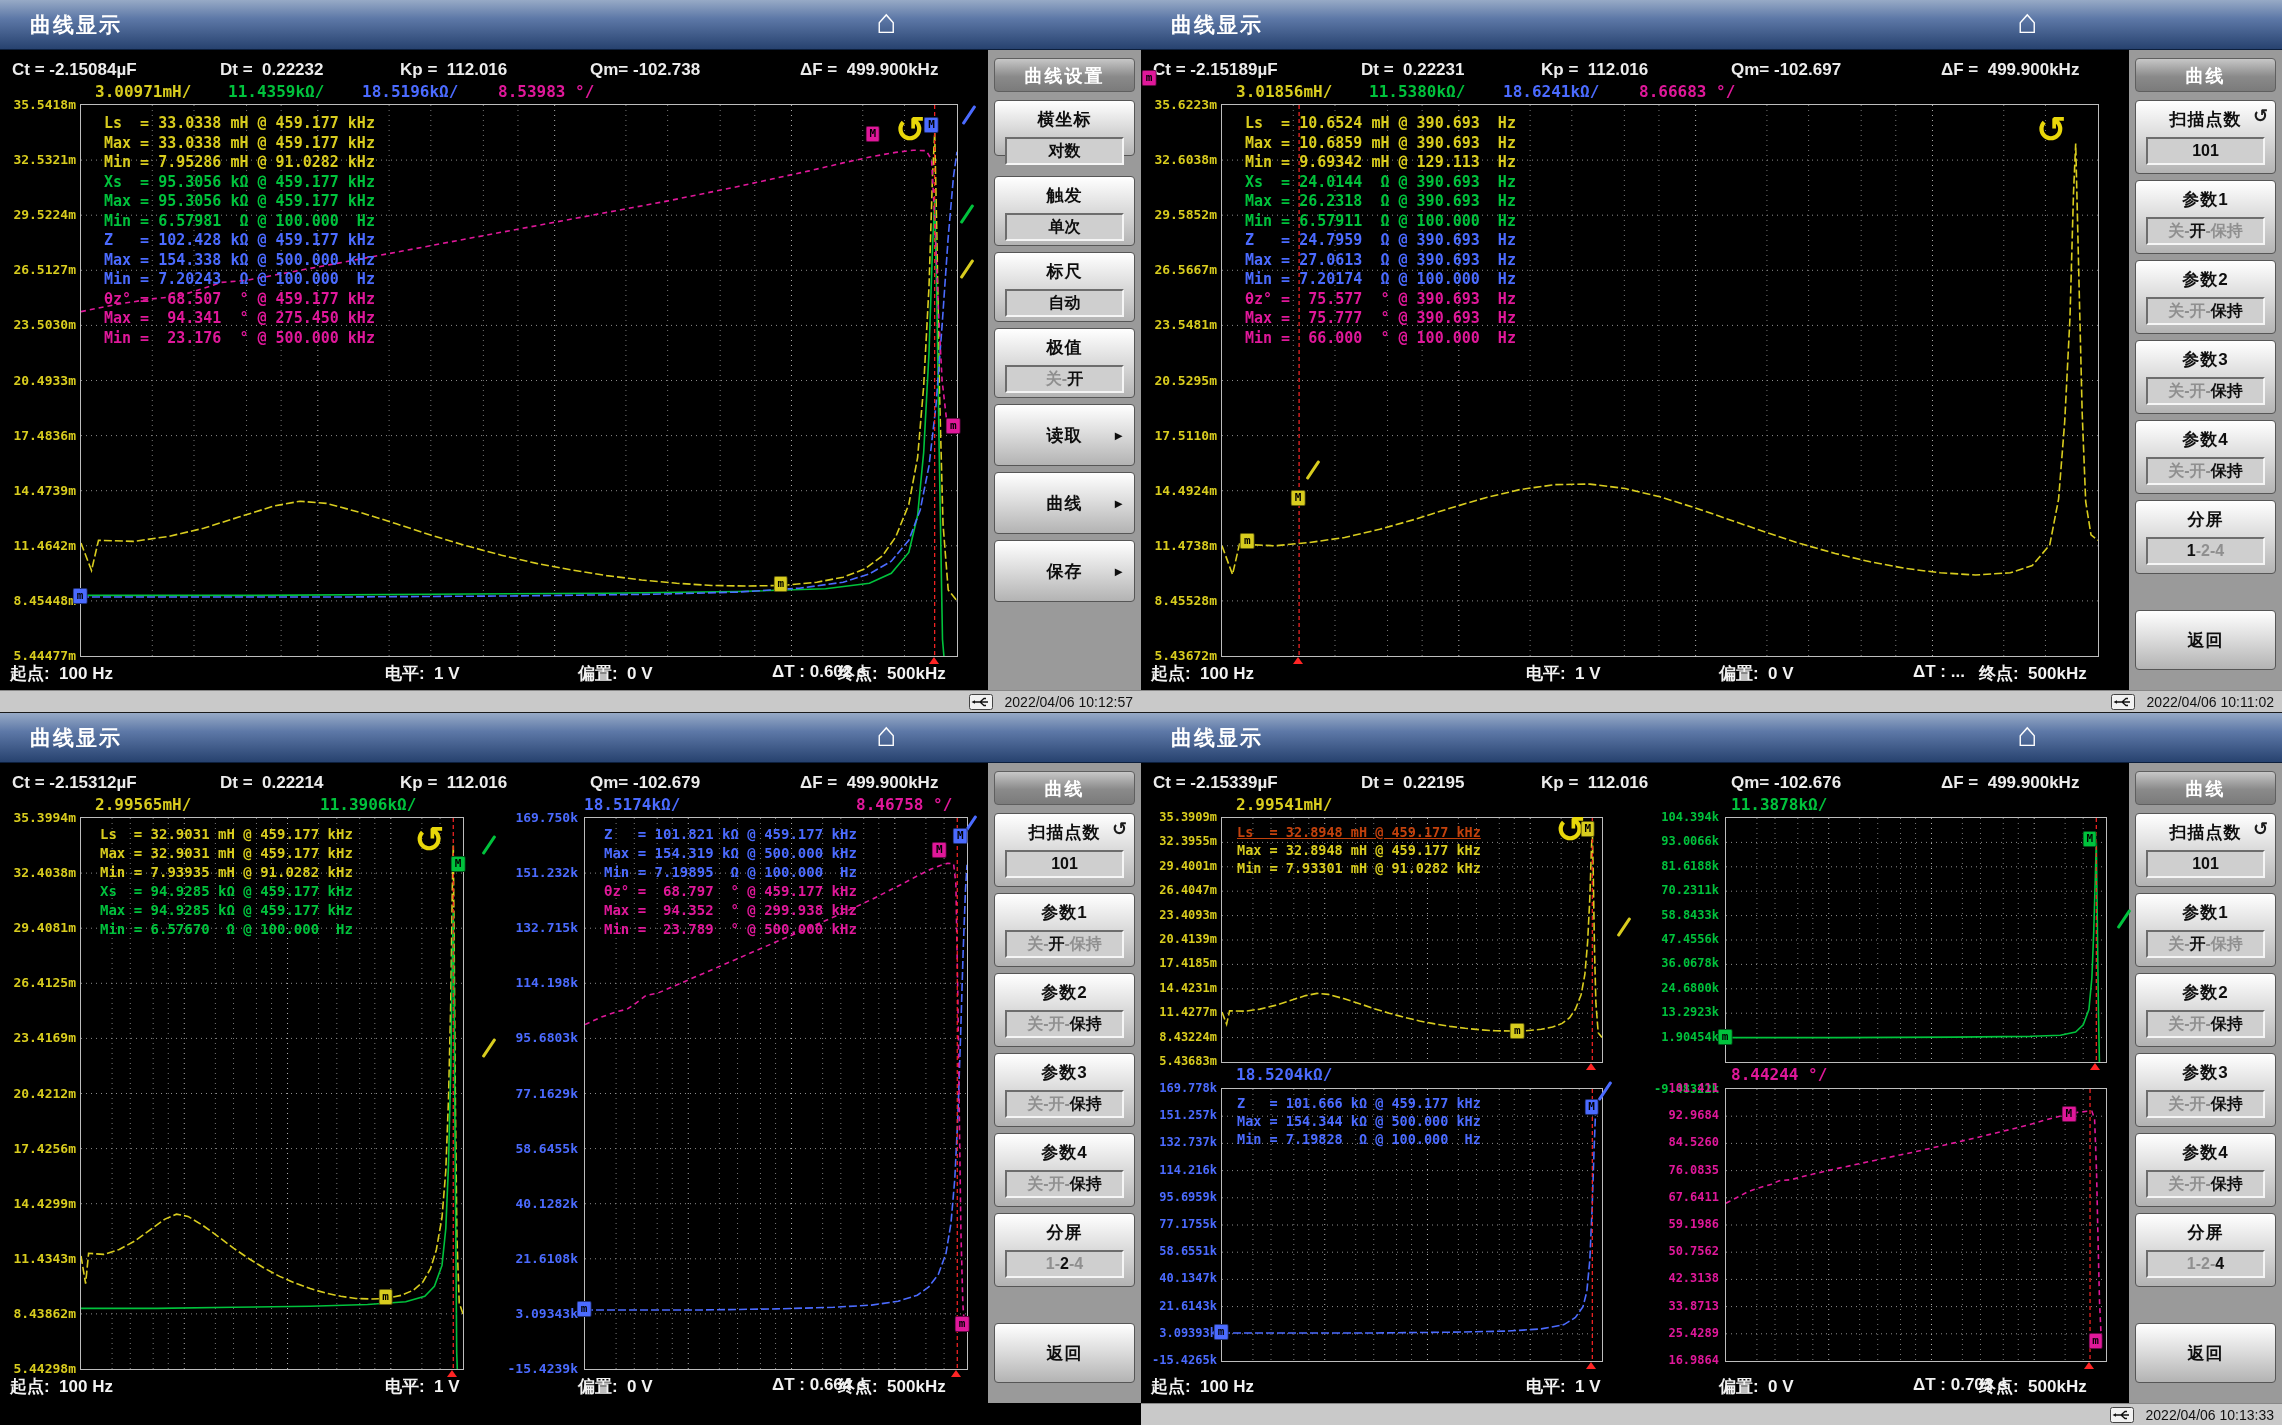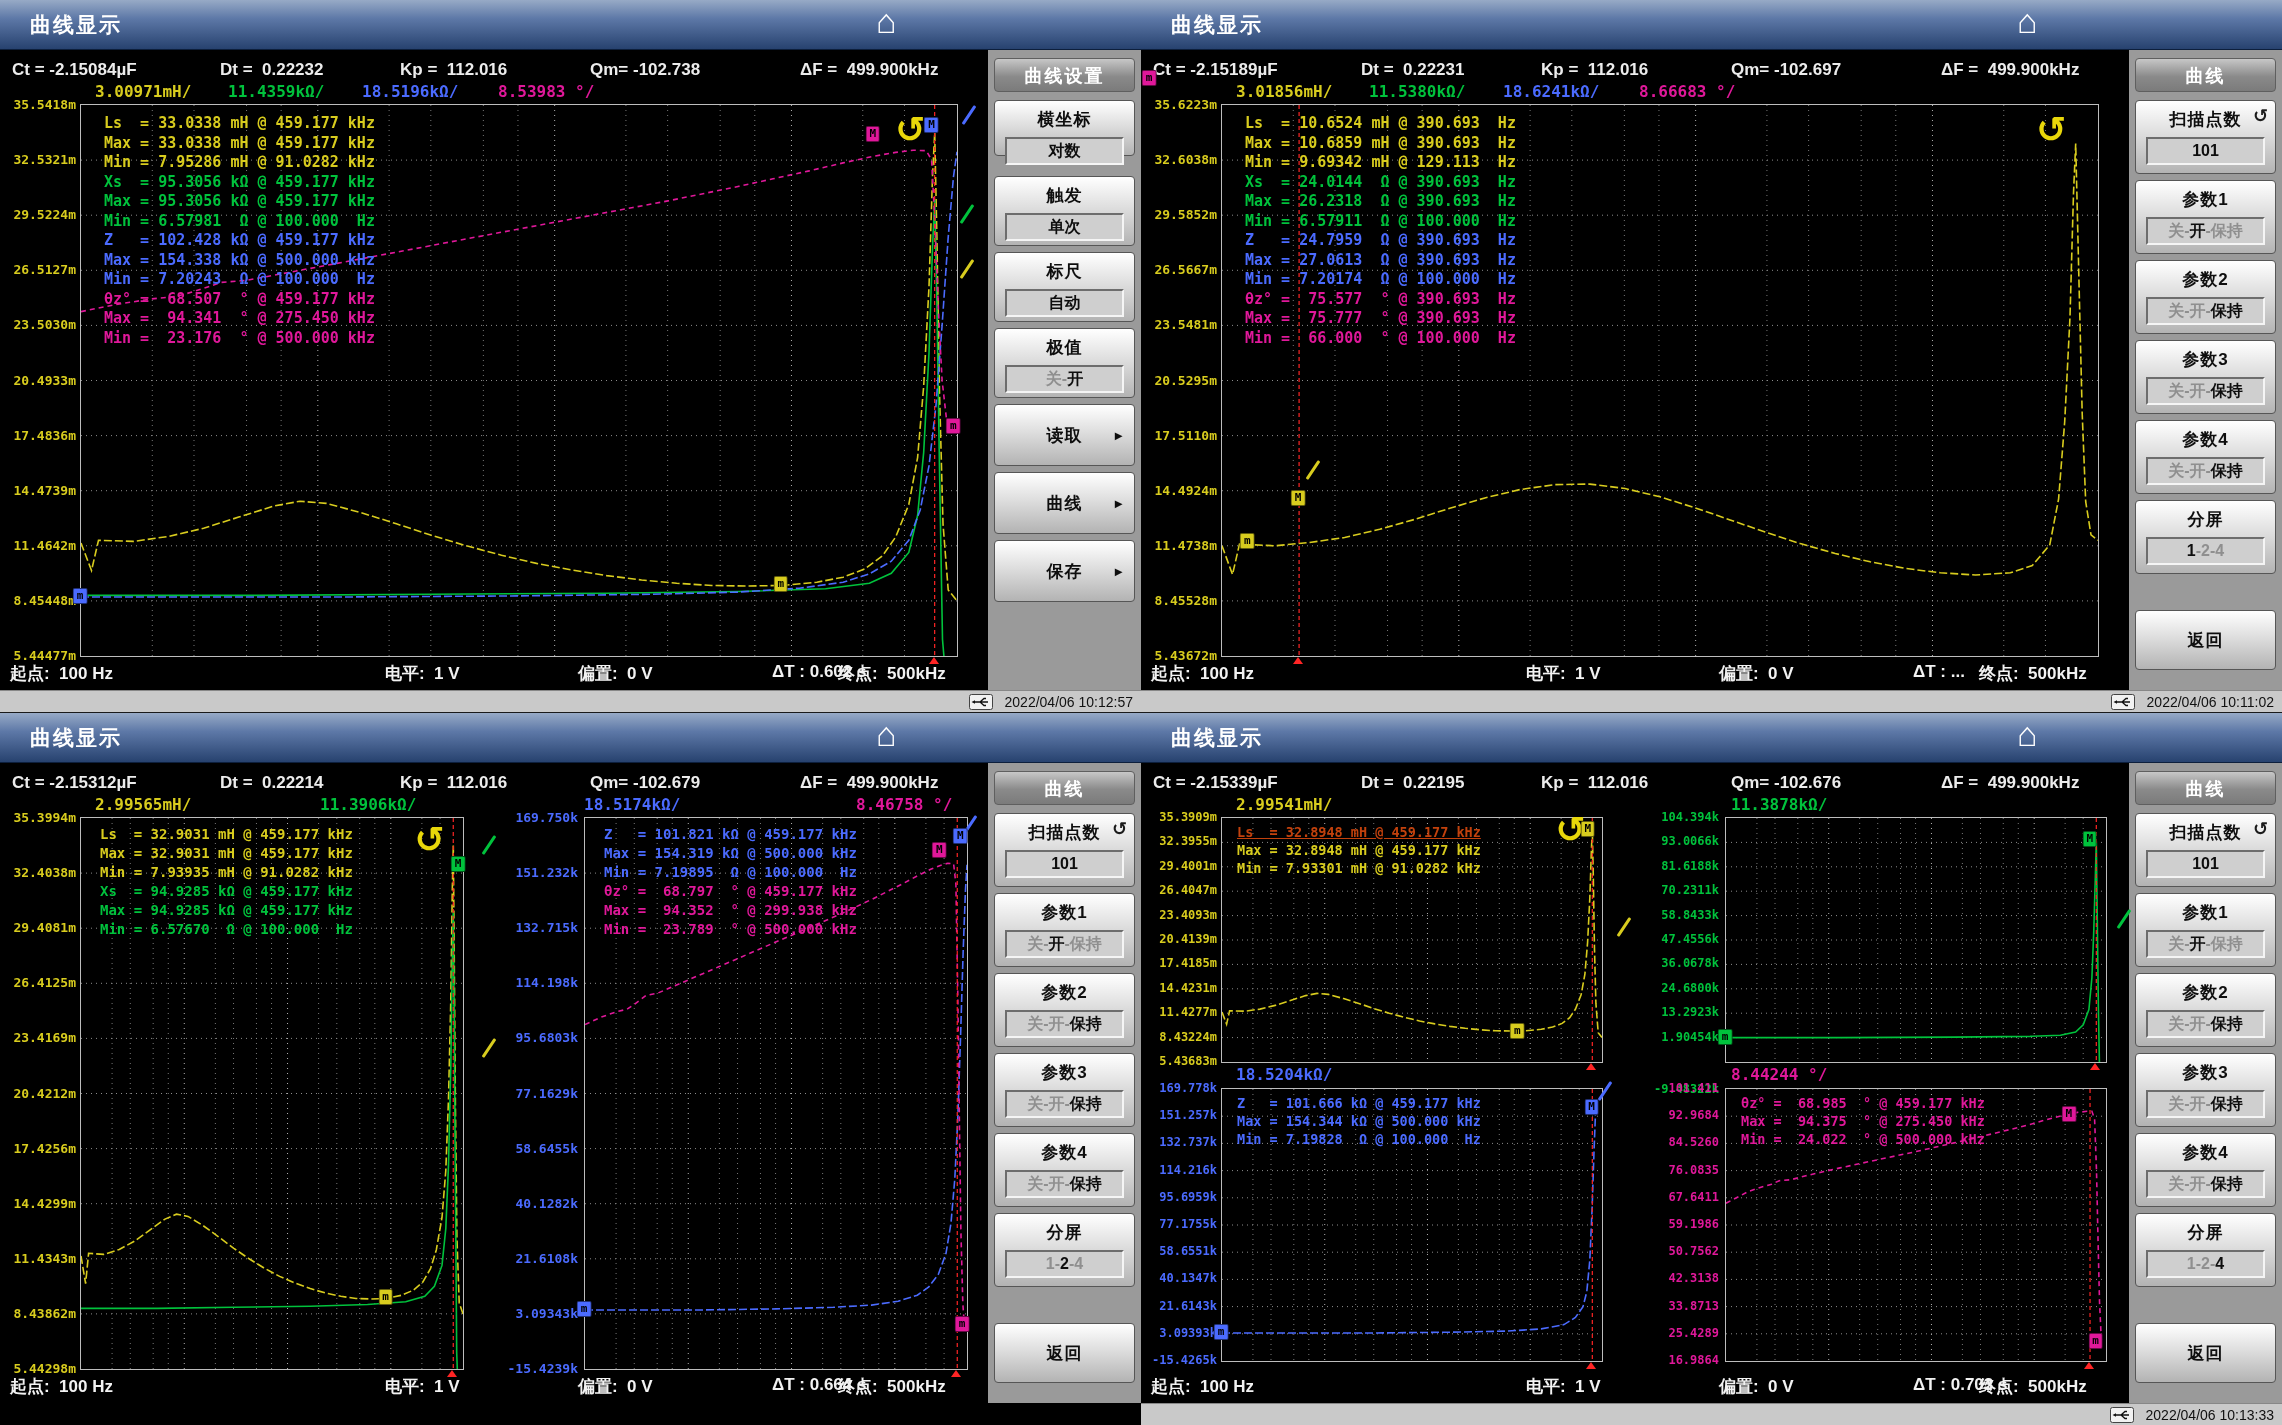--- a/index.html
+++ b/index.html
@@ -625,21 +625,20 @@
       <div class="ylab small" style="left: 504px; top: 395.2px; color: rgb(224, 24, 154);">92.9684</div>
       <div class="ylab small" style="left: 504px; top: 422.4px; color: rgb(224, 24, 154);">84.5260</div>
       <div class="ylab small" style="left: 504px; top: 449.6px; color: rgb(224, 24, 154);">76.0835</div>
       <div class="ylab small" style="left: 504px; top: 476.8px; color: rgb(224, 24, 154);">67.6411</div>
       <div class="ylab small" style="left: 504px; top: 504px; color: rgb(224, 24, 154);">59.1986</div>
       <div class="ylab small" style="left: 504px; top: 531.2px; color: rgb(224, 24, 154);">50.7562</div>
       <div class="ylab small" style="left: 504px; top: 558.4px; color: rgb(224, 24, 154);">42.3138</div>
       <div class="ylab small" style="left: 504px; top: 585.6px; color: rgb(224, 24, 154);">33.8713</div>
       <div class="ylab small" style="left: 504px; top: 612.8px; color: rgb(224, 24, 154);">25.4289</div>
       <div class="ylab small" style="left: 504px; top: 640px; color: rgb(224, 24, 154);">16.9864</div>
-      <div class="legend" style="left: 600px; top: 381px; font-size: 13.5px; line-height: 18px;"><span class="lgline" style="color: rgb(224, 24, 154);">θz° =  68.985  ° @ 459.177 kHz</span><span class="lgline" style="color: rgb(224, 24, 154);">Max =  94.375  ° @ 275.450 kHz</span><span class="lgline" style="color: rgb(224, 24, 154);">Min =  24.022  ° @ 500.000 kHz</span></div>
       <div class="badge" style="left: 927.9px; top: 400.84px; background: rgb(224, 24, 154);">M</div>
       <div class="badge" style="left: 954.5px; top: 627.96px; background: rgb(224, 24, 154);">m</div>
       <span class="stat" style="left: 10px;">起点:  100 Hz</span>
       <span class="stat" style="left: 385px;">电平:  1 V</span>
       <span class="stat" style="left: 578px;">偏置:  0 V</span>
       <span class="stat" style="left: 772px;">ΔT : 0.703 s</span>
       <span class="stat" style="left: 838px;">终点:  500kHz</span>
     </div>
   <aside class="sidebar">
       <div class="sbhead">曲线</div>

